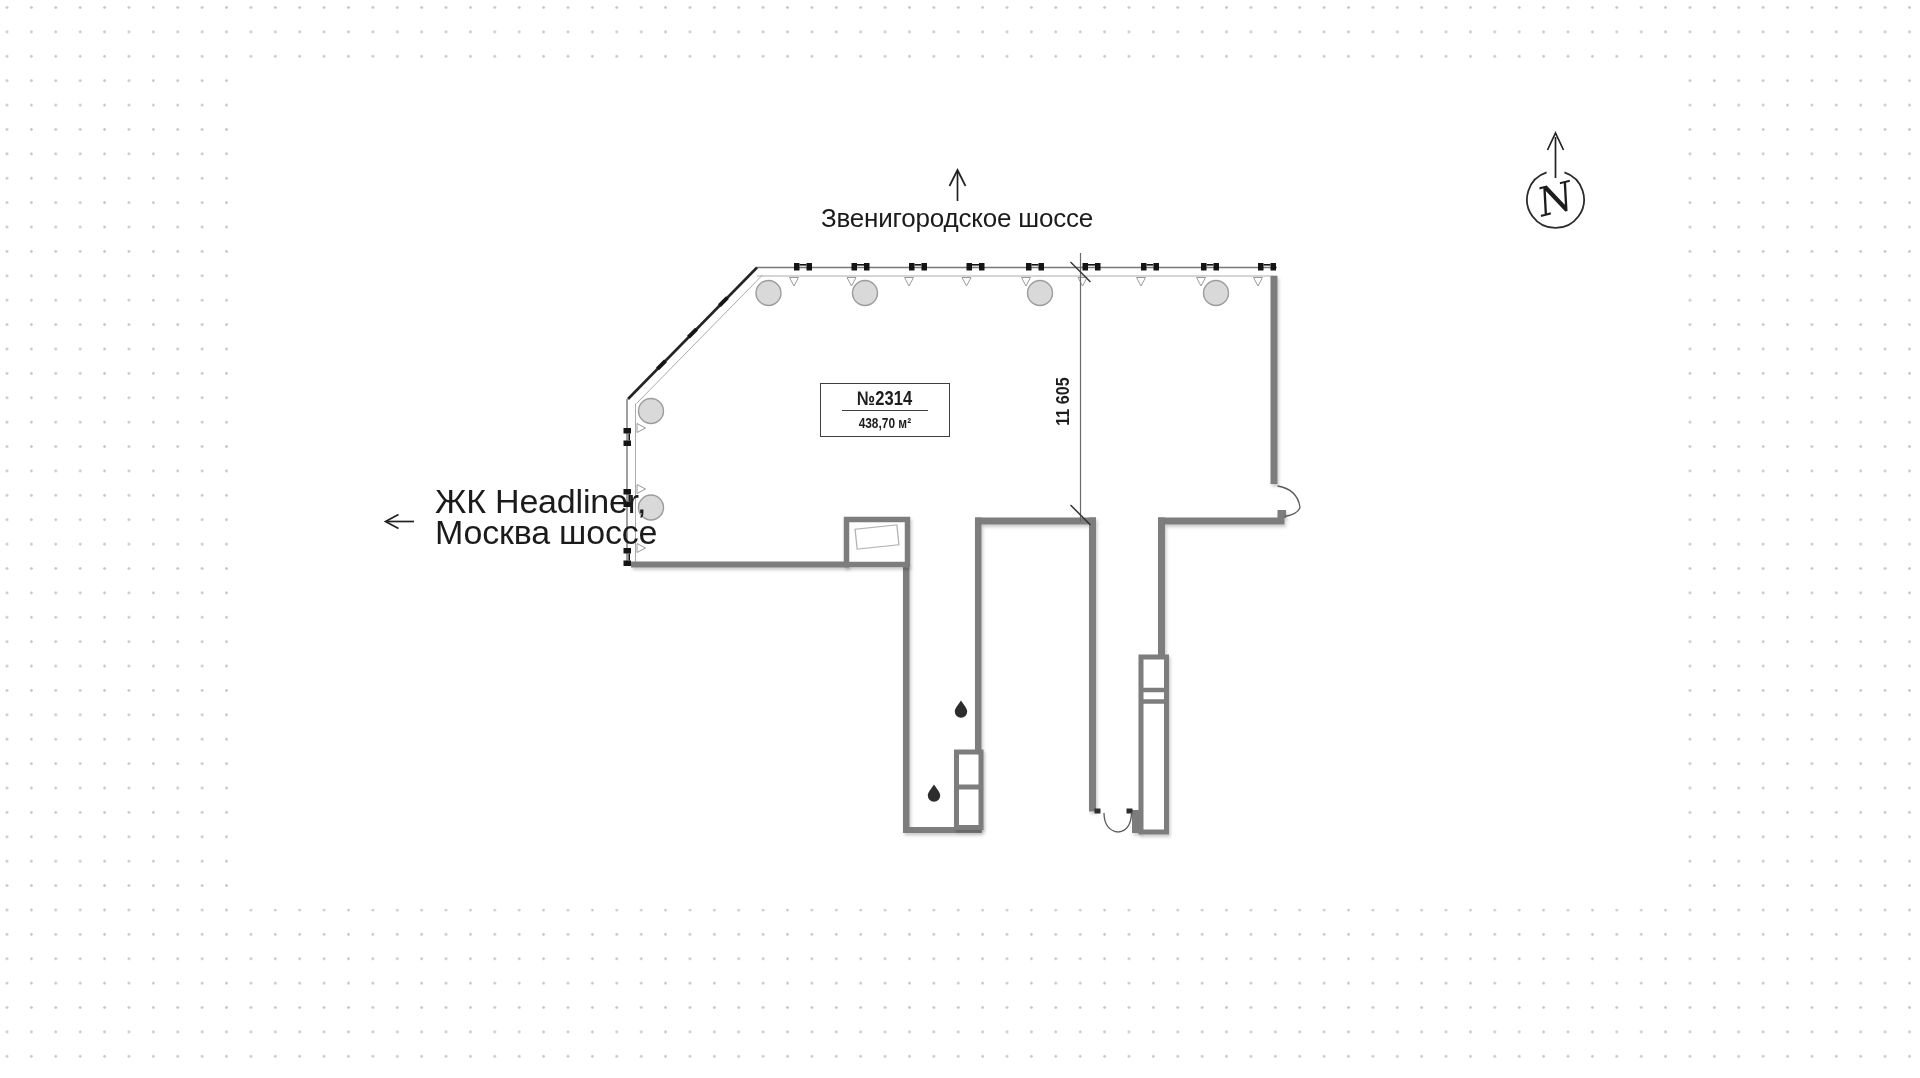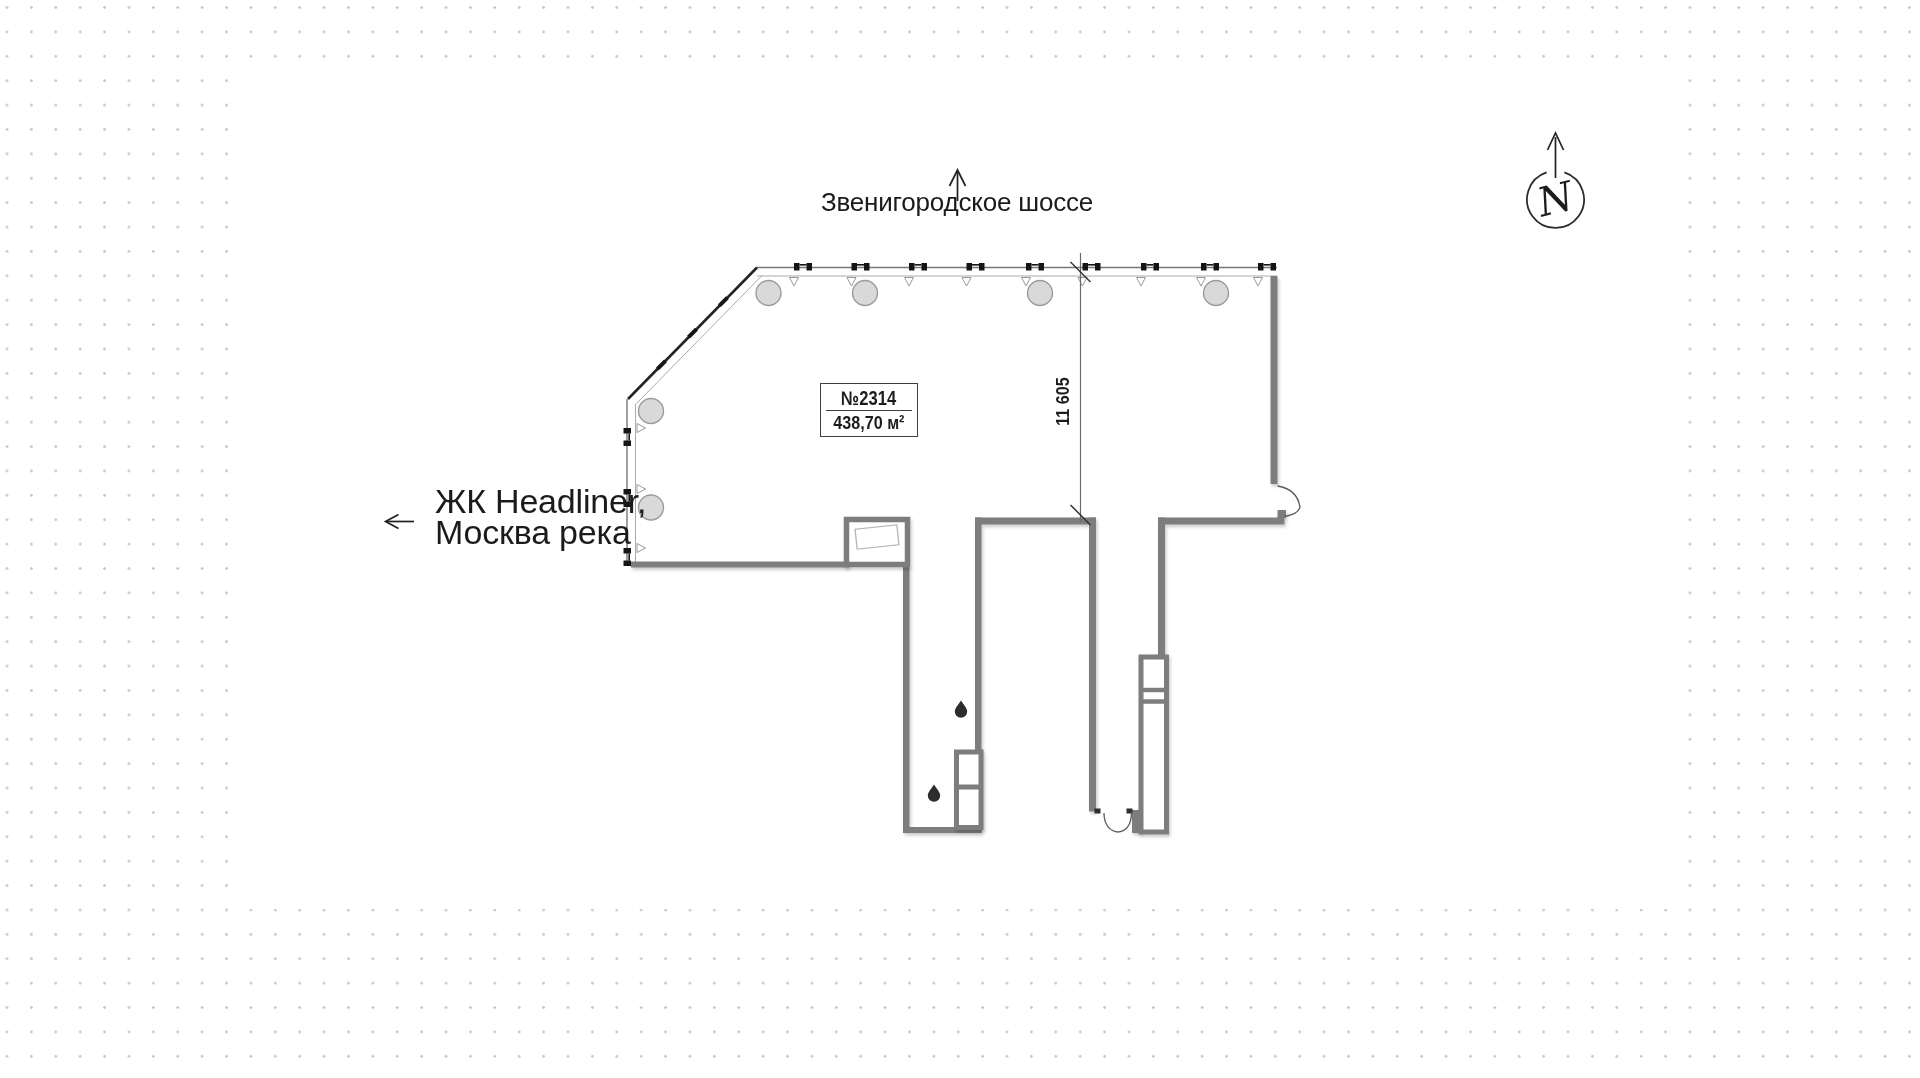--- a/index.html
+++ b/index.html
@@ -16,36 +16,36 @@
     background-position:-5.2px -4.7px;
   }
   
   .plan-zone{
     position:absolute;left:231px;top:66px;width:1456px;height:843px;
     background:#ffffff;
   }
   .plan-svg{position:absolute;left:0;top:0;width:1920px;height:1078px;}
   .lbl{position:absolute;color:#1b1b1b;}
   .street-label{
-    left:807px;top:187px;width:300px;text-align:center;
+    left:807px;top:203px;width:300px;text-align:center;
     font-size:26px;line-height:30px;letter-spacing:-0.2px;
   }
   .landmark-label{
     left:435px;top:486px;width:240px;text-align:left;
     font-size:34px;line-height:30.5px;letter-spacing:-0.2px;
   }
   .unit-label-box{
-    position:absolute;left:820px;top:383px;width:98px;height:54px;
+    position:absolute;left:820px;top:383px;width:130px;height:54px;
     background:#ffffff;border:1.5px solid #3f3f3f;box-sizing:border-box;
     display:flex;flex-direction:column;align-items:center;justify-content:center;
     color:#1d1d1d;
   }
   .unit-label-box .num{font-size:19.5px;font-weight:700;line-height:22px;}
   .unit-label-box .rule{width:86px;border-top:1.5px solid #3f3f3f;margin:1px auto 1px;}
-  .unit-label-box .area{font-size:19px;font-weight:700;line-height:22px;}
+  .unit-label-box .area{font-size:14px;font-weight:700;line-height:22px;}
   .cond{display:inline-block;transform:scaleX(0.85);transform-origin:center;white-space:nowrap;}
   .dim-text{
     position:absolute;left:1023px;top:389px;width:80px;height:24px;
     text-align:center;transform:rotate(-90deg);
     font-size:19px;font-weight:700;color:#1d1d1d;line-height:24px;
   }
 </style>
 </head>
 <body>
 
@@ -180,21 +180,21 @@
     <polyline points="1547.5,150 1555.5,133 1563.5,150" fill="none" stroke="#222222" stroke-width="1.7"></polyline>
     <path d="M1564.4,172.4 A28.5,28.5 0 1 1 1546.6,172.4" fill="none" stroke="#2b2b2b" stroke-width="1.8"></path>
     <text x="1555" y="213" text-anchor="middle" font-family="DejaVu Serif, serif" font-style="italic" font-size="40" fill="#1d1d1d" transform="rotate(-14 1555 198)">N</text>
   </g>
 </svg>
 
 <div class="lbl street-label">Звенигородское шоссе</div>
 
 <div class="lbl landmark-label">
   <div>ЖК Headliner,</div>
-  <div>Москва река</div>
+  <div>Москва шоссе</div>
 </div>
 
 <div class="unit-label-box">
   <div class="num"><span class="cond">№2314</span></div>
   <div class="rule"></div>
   <div class="area"><span class="cond">438,70 м²</span></div>
 </div>
 
 <div class="dim-text"><span class="cond">11 605</span></div>
 

